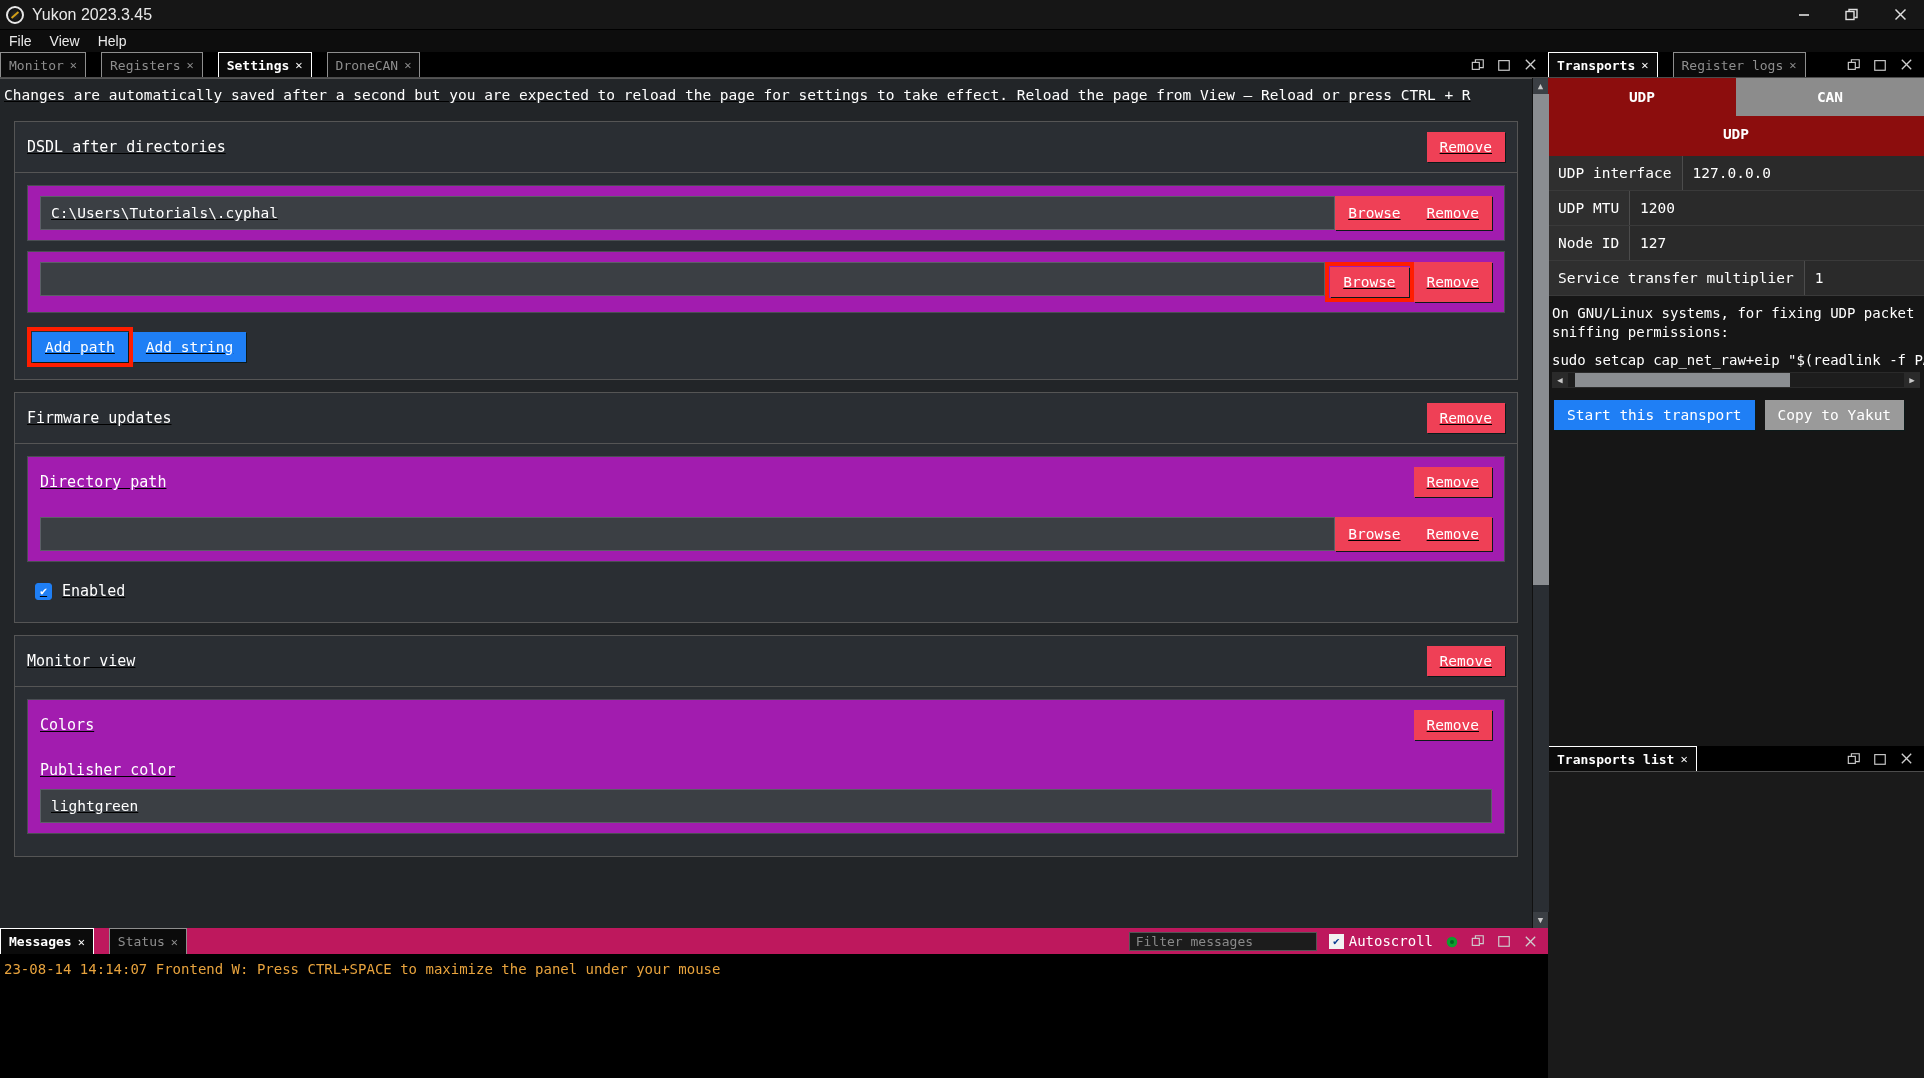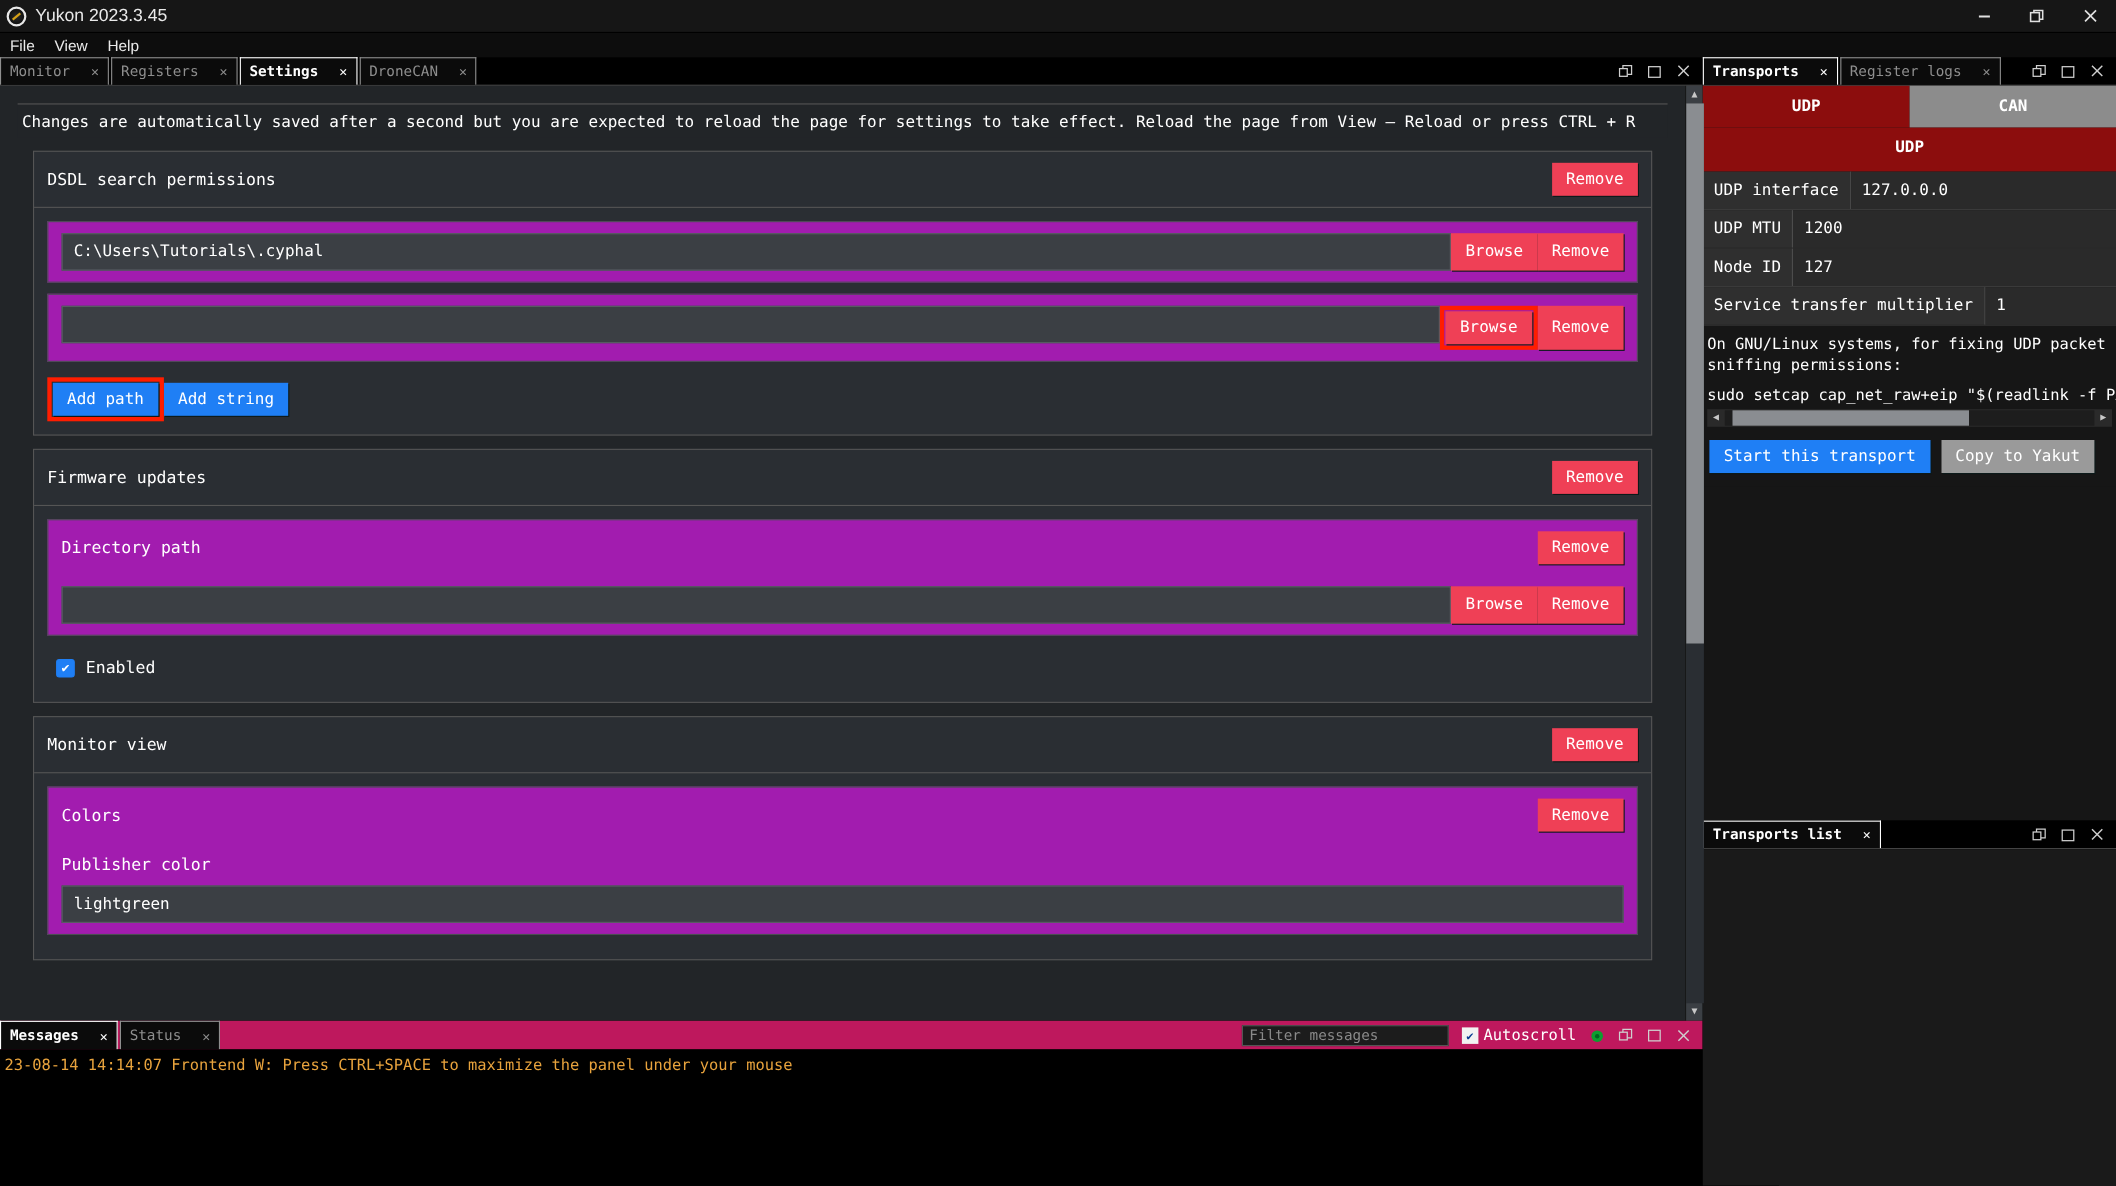--- a/index.html
+++ b/index.html
@@ -62,39 +62,39 @@
   .left-col { display: flex; flex-direction: column; width: 1548px; min-width: 0; }
   .right-col { display: flex; flex-direction: column; width: 376px; background: #000; }
 
   
   .dock-header {
     height: 26px; background: #000; display: flex; align-items: stretch;
     border-bottom: 1px solid #4c4c4c;
     flex: 0 0 26px;
   }
   .dock-tab {
-    display: flex; align-items: center; gap: 19px;
+    display: flex; align-items: center; gap: 6px;
     padding: 0 8px; background: #0b0b0b;
     border: 1px solid #8e8e8e; border-bottom: none;
     color: #8e8e8e; font-size: 13px; white-space: nowrap;
-    margin-right: 2px;
+    margin-right: 15px;
   }
   .dock-tab.active { color: #ffffff; font-weight: bold; border-color: #ffffff; }
   .dock-tab .x { font-size: 12px; }
   .dock-tab.active .x { font-weight: bold; color:#fff; }
   .dock-actions { margin-left: auto; display: flex; align-items: center; gap: 12px; padding-right: 10px; }
   .dock-ico { color: #cfcfcf; font-size: 14px; line-height: 1; }
   .dock-ico svg { display: block; }
 
   
   .settings-panel { display: flex; flex-direction: column; flex: 1 1 auto; min-height: 0; background: #1f1f1f; }
   .settings-scrollwrap { display: flex; flex: 1 1 auto; min-height: 0; }
   .settings-content {
     flex: 1 1 auto; min-width: 0; overflow: hidden;
-    background: #222528; padding: 16px;
+    background: #222528; padding: 0; text-decoration: underline;
   }
   .notice {
     color: #ffffff; font-size: 14.5px; line-height: 20px;
     padding: 6px 2px 4px 4px;
     background: #222528;
     white-space: pre-wrap;
     border-top: 1px solid #555;
   }
   .group {
     border: 1px solid #555; margin: 12px 14px 0 14px;
@@ -284,21 +284,21 @@
           </div>
         </div>
 
         <div class="settings-scrollwrap">
           <div class="settings-content">
 
             <div class="notice">Changes are automatically saved after a second but you are expected to reload the page for settings to take effect. Reload the page from View — Reload or press CTRL + R</div>
 
             <div class="group">
               <div class="group-head">
-                <span class="group-title">DSDL search permissions</span>
+                <span class="group-title">DSDL after directories</span>
                 <button class="btn btn-red">Remove</button>
               </div>
               <div class="group-body">
 
                 <div class="subgroup">
                   <div class="field-row">
                     <div class="text-input">C:\Users\Tutorials\.cyphal</div>
                     <div class="btn-group">
                       <button class="btn btn-red">Browse</button>
                       <button class="btn btn-red">Remove</button>

